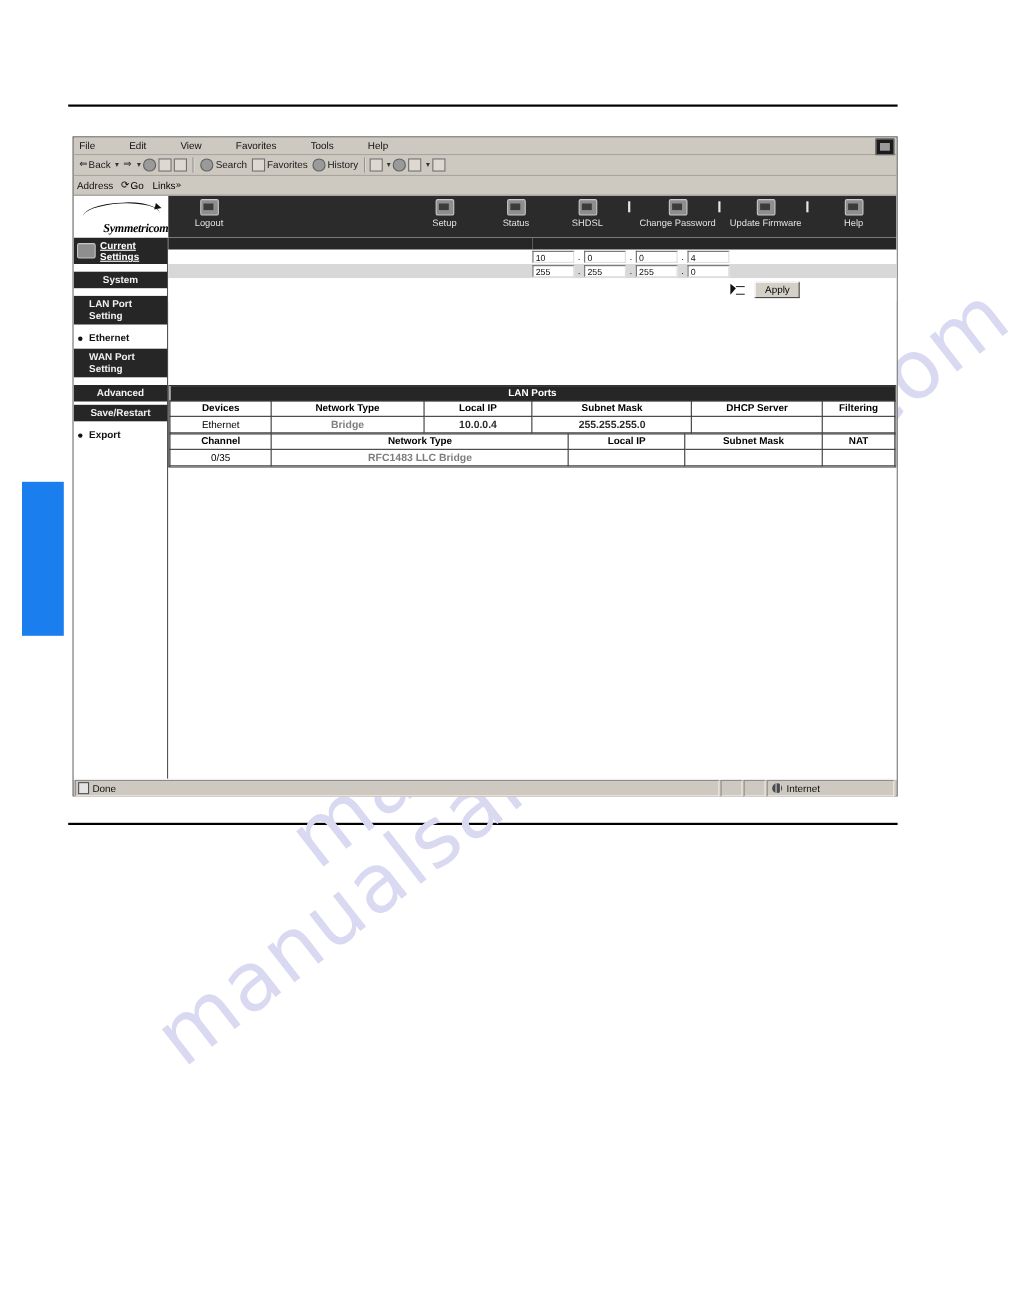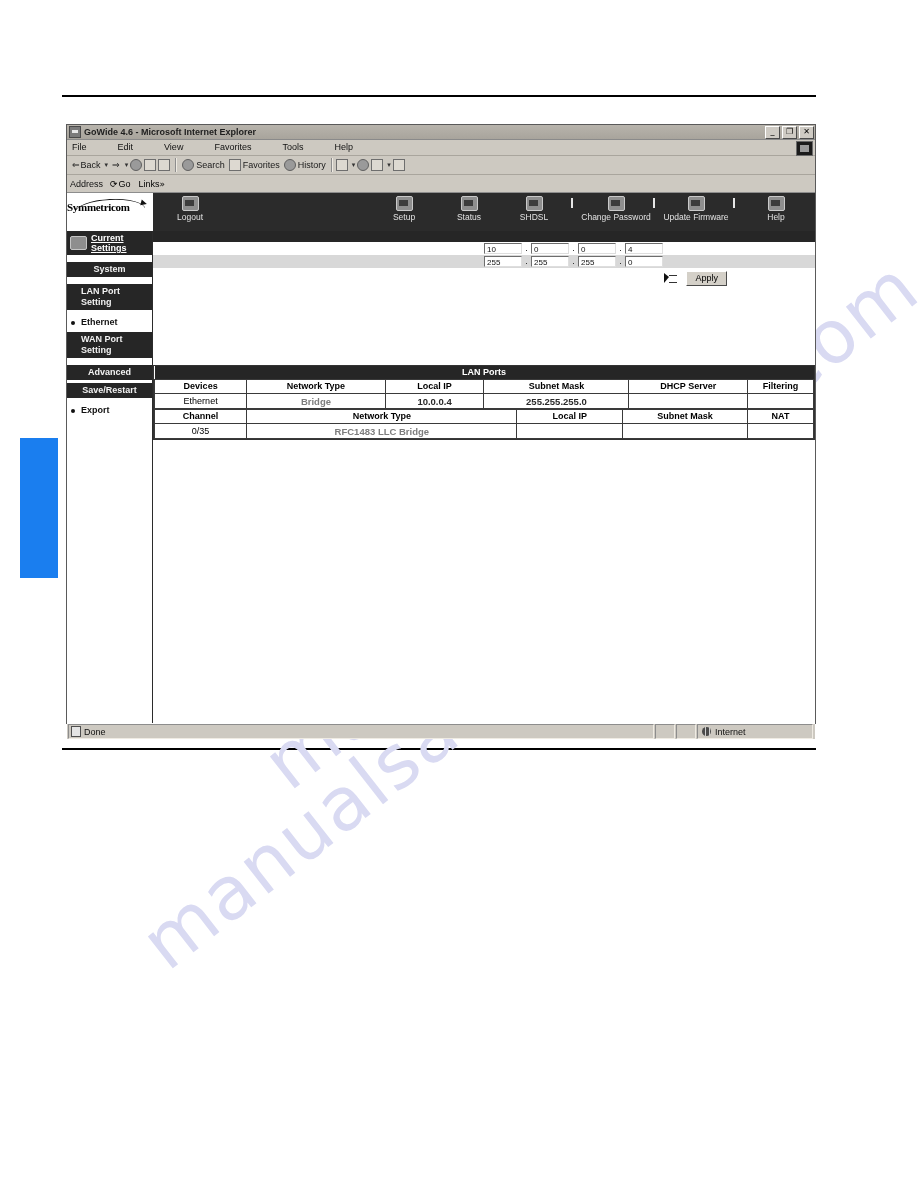--- a/index.html
+++ b/index.html
@@ -242,24 +242,25 @@
     display: flex;
     height: 38px;
     background: #2b2b2b;
     align-items: stretch;
   }
   #brand-cell {
     width: 86px;
     background: #ffffff;
     display: flex;
     align-items: flex-end;
-    justify-content: flex-start;
-    padding-bottom: 18px;
-    position: relative;
-    flex: 0 0 auto;
+    justify-content: flex-end;
+    padding-bottom: 2px;
+    position: relative;
+    flex: 0 0 auto;
+    font-style: italic;
   }
   #brand-text {
     font-family: "Liberation Serif", serif;
     font-size: 11px;
     font-weight: bold;
     letter-spacing: -0.3px;
     color: #000;
     line-height: 11px;
   }
   #brand-swoosh {
@@ -575,29 +576,20 @@
 <body>
 
 <div class="page-rule" id="rule-top"></div>
 <div class="page-rule" id="rule-bottom"></div>
 <div class="blue-tab"></div>
 <div class="watermark" id="wm-1">manualsarchive.com</div>
 <div class="watermark" id="wm-2">manualsarchive.com</div>
 
 <div id="browser-window">
 
-  <div id="title-bar">
-    <div class="ie-icon"></div>
-    <div id="window-title">GoWide 4.6 - Microsoft Internet Explorer</div>
-    <div class="win-btns">
-      <div class="win-btn">_</div>
-      <div class="win-btn">❐</div>
-      <div class="win-btn">✕</div>
-    </div>
-  </div>
 
   <div id="menu-bar">
     <div class="menu-item">File</div>
     <div class="menu-item">Edit</div>
     <div class="menu-item">View</div>
     <div class="menu-item">Favorites</div>
     <div class="menu-item">Tools</div>
     <div class="menu-item">Help</div>
     <div id="menu-logo"></div>
   </div>

